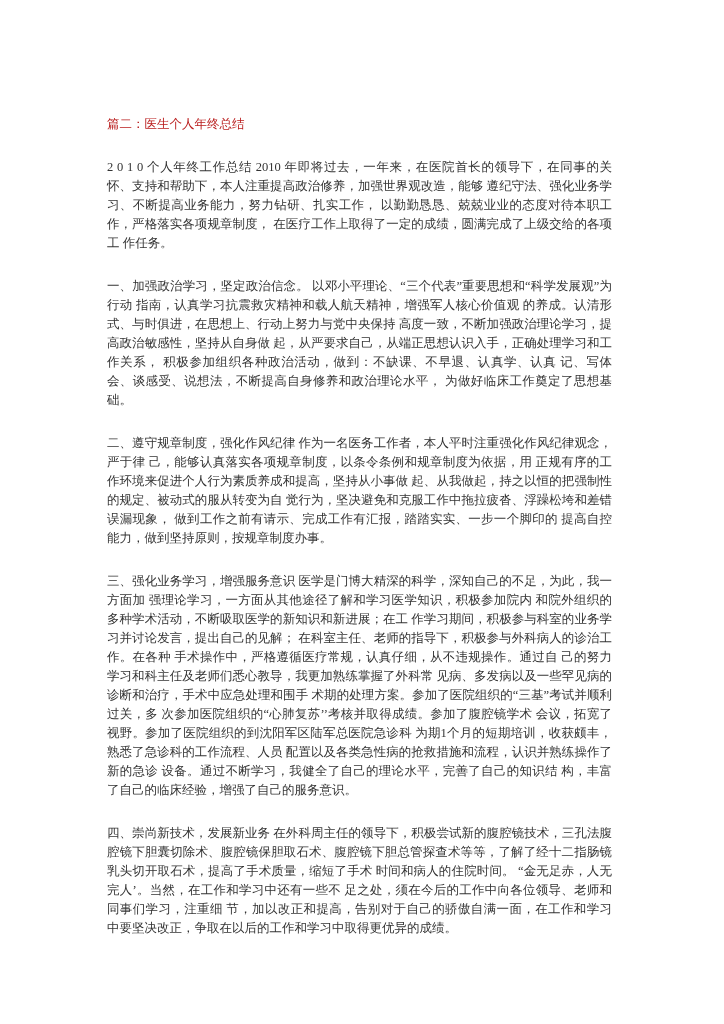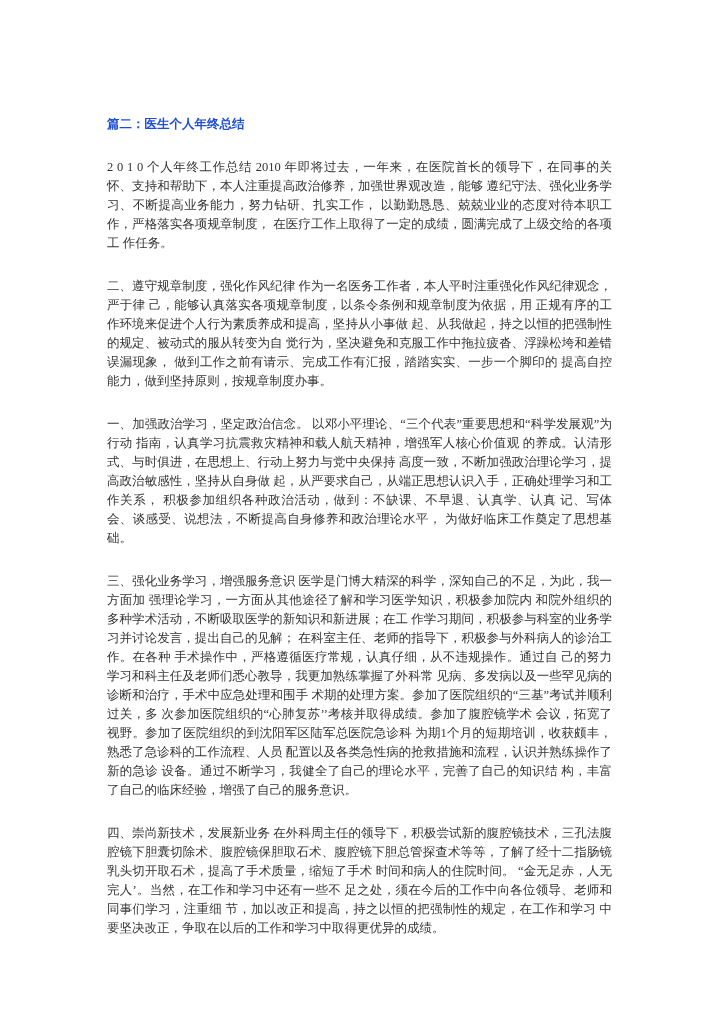--- a/index.html
+++ b/index.html
@@ -17,42 +17,42 @@
       box-sizing: border-box;
       width: 724px;
       height: 1024px;
       padding: 115px 104px 40px 107px;
       background: #ffffff;
       color: #333333;
       overflow: hidden;
     }
     .doc-heading {
       font-size: 12.5px;
-      font-weight: bold;
+      font-weight: normal;
       line-height: 19px;
       margin: 0 0 24px 0;
-      color: #1d4ed8;
+      color: #b91c1c;
     }
     .doc-paragraph {
       font-size: 12.5px;
       line-height: 19px;
       margin: 0 8px 24px 0;
       text-align: justify;
       color: #333333;
       word-break: break-all;
     }
   </style>
 </head>
 <body>
 
 <div class="page">
   <h1 class="doc-heading">篇二：医生个人年终总结</h1>
 
   <p class="doc-paragraph">2 0 1 0 个人年终工作总结 2010 年即将过去，一年来，在医院首长的领导下，在同事的关怀、支持和帮助下，本人注重提高政治修养，加强世界观改造，能够 遵纪守法、强化业务学习、不断提高业务能力，努力钻研、扎实工作， 以勤勤恳恳、兢兢业业的态度对待本职工作，严格落实各项规章制度， 在医疗工作上取得了一定的成绩，圆满完成了上级交给的各项工 作任务。</p>
 
+  <p class="doc-paragraph">一、加强政治学习，坚定政治信念。 以邓小平理论、“三个代表”重要思想和“科学发展观”为行动 指南，认真学习抗震救灾精神和载人航天精神，增强军人核心价值观 的养成。认清形式、与时俱进，在思想上、行动上努力与党中央保持 高度一致，不断加强政治理论学习，提高政治敏感性，坚持从自身做 起，从严要求自己，从端正思想认识入手，正确处理学习和工作关系， 积极参加组织各种政治活动，做到：不缺课、不早退、认真学、认真 记、写体会、谈感受、说想法，不断提高自身修养和政治理论水平， 为做好临床工作奠定了思想基础。</p>
+
   <p class="doc-paragraph">二、遵守规章制度，强化作风纪律 作为一名医务工作者，本人平时注重强化作风纪律观念，严于律 己，能够认真落实各项规章制度，以条令条例和规章制度为依据，用 正规有序的工作环境来促进个人行为素质养成和提高，坚持从小事做 起、从我做起，持之以恒的把强制性的规定、被动式的服从转变为自 觉行为，坚决避免和克服工作中拖拉疲沓、浮躁松垮和差错误漏现象， 做到工作之前有请示、完成工作有汇报，踏踏实实、一步一个脚印的 提高自控能力，做到坚持原则，按规章制度办事。</p>
-
-  <p class="doc-paragraph">一、加强政治学习，坚定政治信念。 以邓小平理论、“三个代表”重要思想和“科学发展观”为行动 指南，认真学习抗震救灾精神和载人航天精神，增强军人核心价值观 的养成。认清形式、与时俱进，在思想上、行动上努力与党中央保持 高度一致，不断加强政治理论学习，提高政治敏感性，坚持从自身做 起，从严要求自己，从端正思想认识入手，正确处理学习和工作关系， 积极参加组织各种政治活动，做到：不缺课、不早退、认真学、认真 记、写体会、谈感受、说想法，不断提高自身修养和政治理论水平， 为做好临床工作奠定了思想基础。</p>
 
   <p class="doc-paragraph">三、强化业务学习，增强服务意识 医学是门博大精深的科学，深知自己的不足，为此，我一方面加 强理论学习，一方面从其他途径了解和学习医学知识，积极参加院内 和院外组织的多种学术活动，不断吸取医学的新知识和新进展；在工 作学习期间，积极参与科室的业务学习并讨论发言，提出自己的见解； 在科室主任、老师的指导下，积极参与外科病人的诊治工作。在各种 手术操作中，严格遵循医疗常规，认真仔细，从不违规操作。通过自 己的努力学习和科主任及老师们悉心教导，我更加熟练掌握了外科常 见病、多发病以及一些罕见病的诊断和治疗，手术中应急处理和围手 术期的处理方案。参加了医院组织的“三基”考试并顺利过关，多 次参加医院组织的“心肺复苏’’考核并取得成绩。参加了腹腔镜学术 会议，拓宽了视野。参加了医院组织的到沈阳军区陆军总医院急诊科 为期1个月的短期培训，收获颇丰，熟悉了急诊科的工作流程、人员 配置以及各类急性病的抢救措施和流程，认识并熟练操作了新的急诊 设备。通过不断学习，我健全了自己的理论水平，完善了自己的知识结 构，丰富了自己的临床经验，增强了自己的服务意识。</p>
 
-  <p class="doc-paragraph">四、崇尚新技术，发展新业务 在外科周主任的领导下，积极尝试新的腹腔镜技术，三孔法腹腔镜下胆囊切除术、腹腔镜保胆取石术、腹腔镜下胆总管探查术等等，了解了经十二指肠镜乳头切开取石术，提高了手术质量，缩短了手术 时间和病人的住院时间。 “金无足赤，人无完人’。当然，在工作和学习中还有一些不 足之处，须在今后的工作中向各位领导、老师和同事们学习，注重细 节，加以改正和提高，持之以恒的把强制性的规定，在工作和学习 中要坚决改正，争取在以后的工作和学习中取得更优异的成绩。</p>
+  <p class="doc-paragraph">四、崇尚新技术，发展新业务 在外科周主任的领导下，积极尝试新的腹腔镜技术，三孔法腹腔镜下胆囊切除术、腹腔镜保胆取石术、腹腔镜下胆总管探查术等等，了解了经十二指肠镜乳头切开取石术，提高了手术质量，缩短了手术 时间和病人的住院时间。 “金无足赤，人无完人’。当然，在工作和学习中还有一些不 足之处，须在今后的工作中向各位领导、老师和同事们学习，注重细 节，加以改正和提高，告别对于自己的骄傲自满一面，在工作和学习 中要坚决改正，争取在以后的工作和学习中取得更优异的成绩。</p>
 </div>
 
 </body></html>

